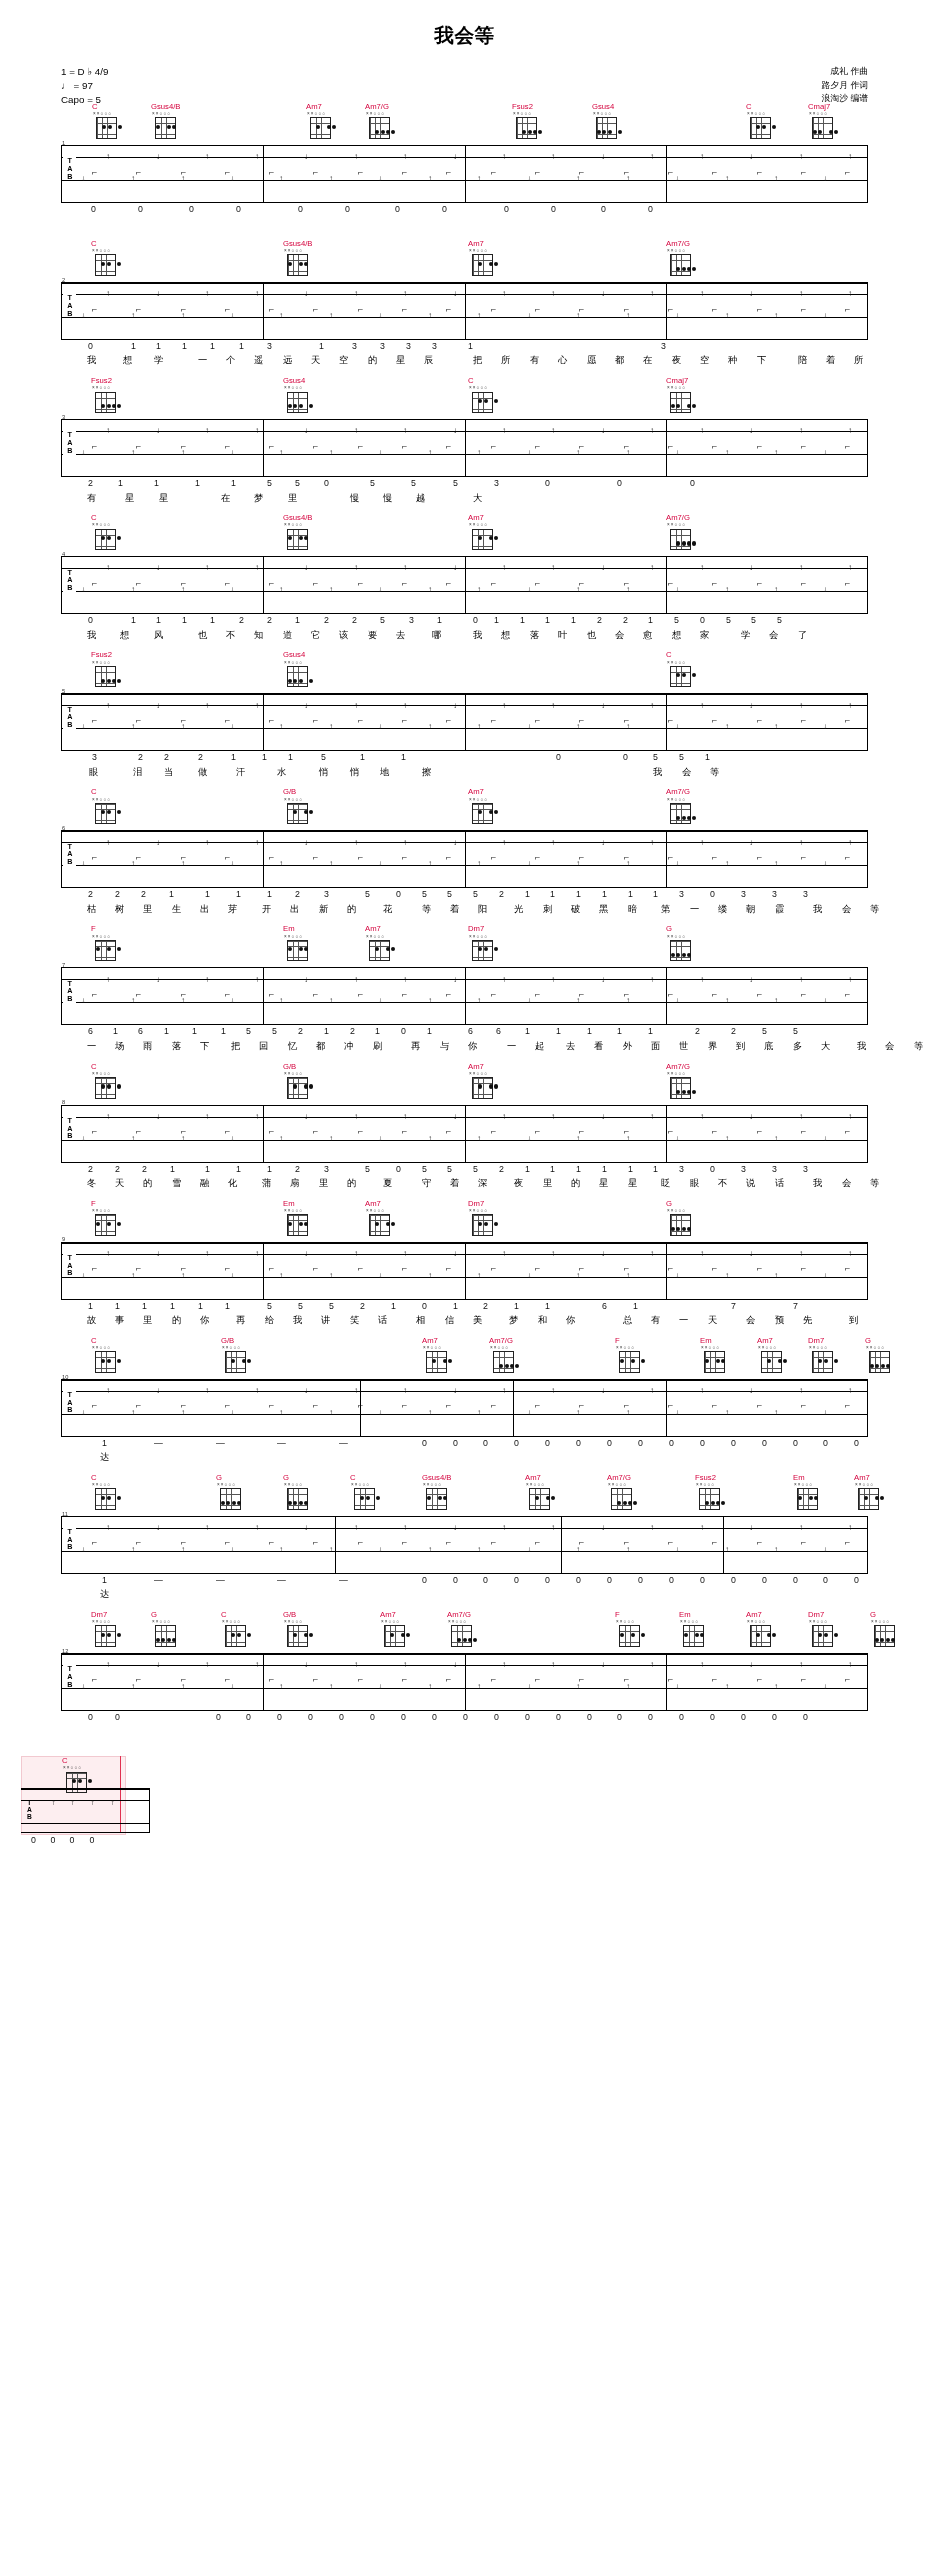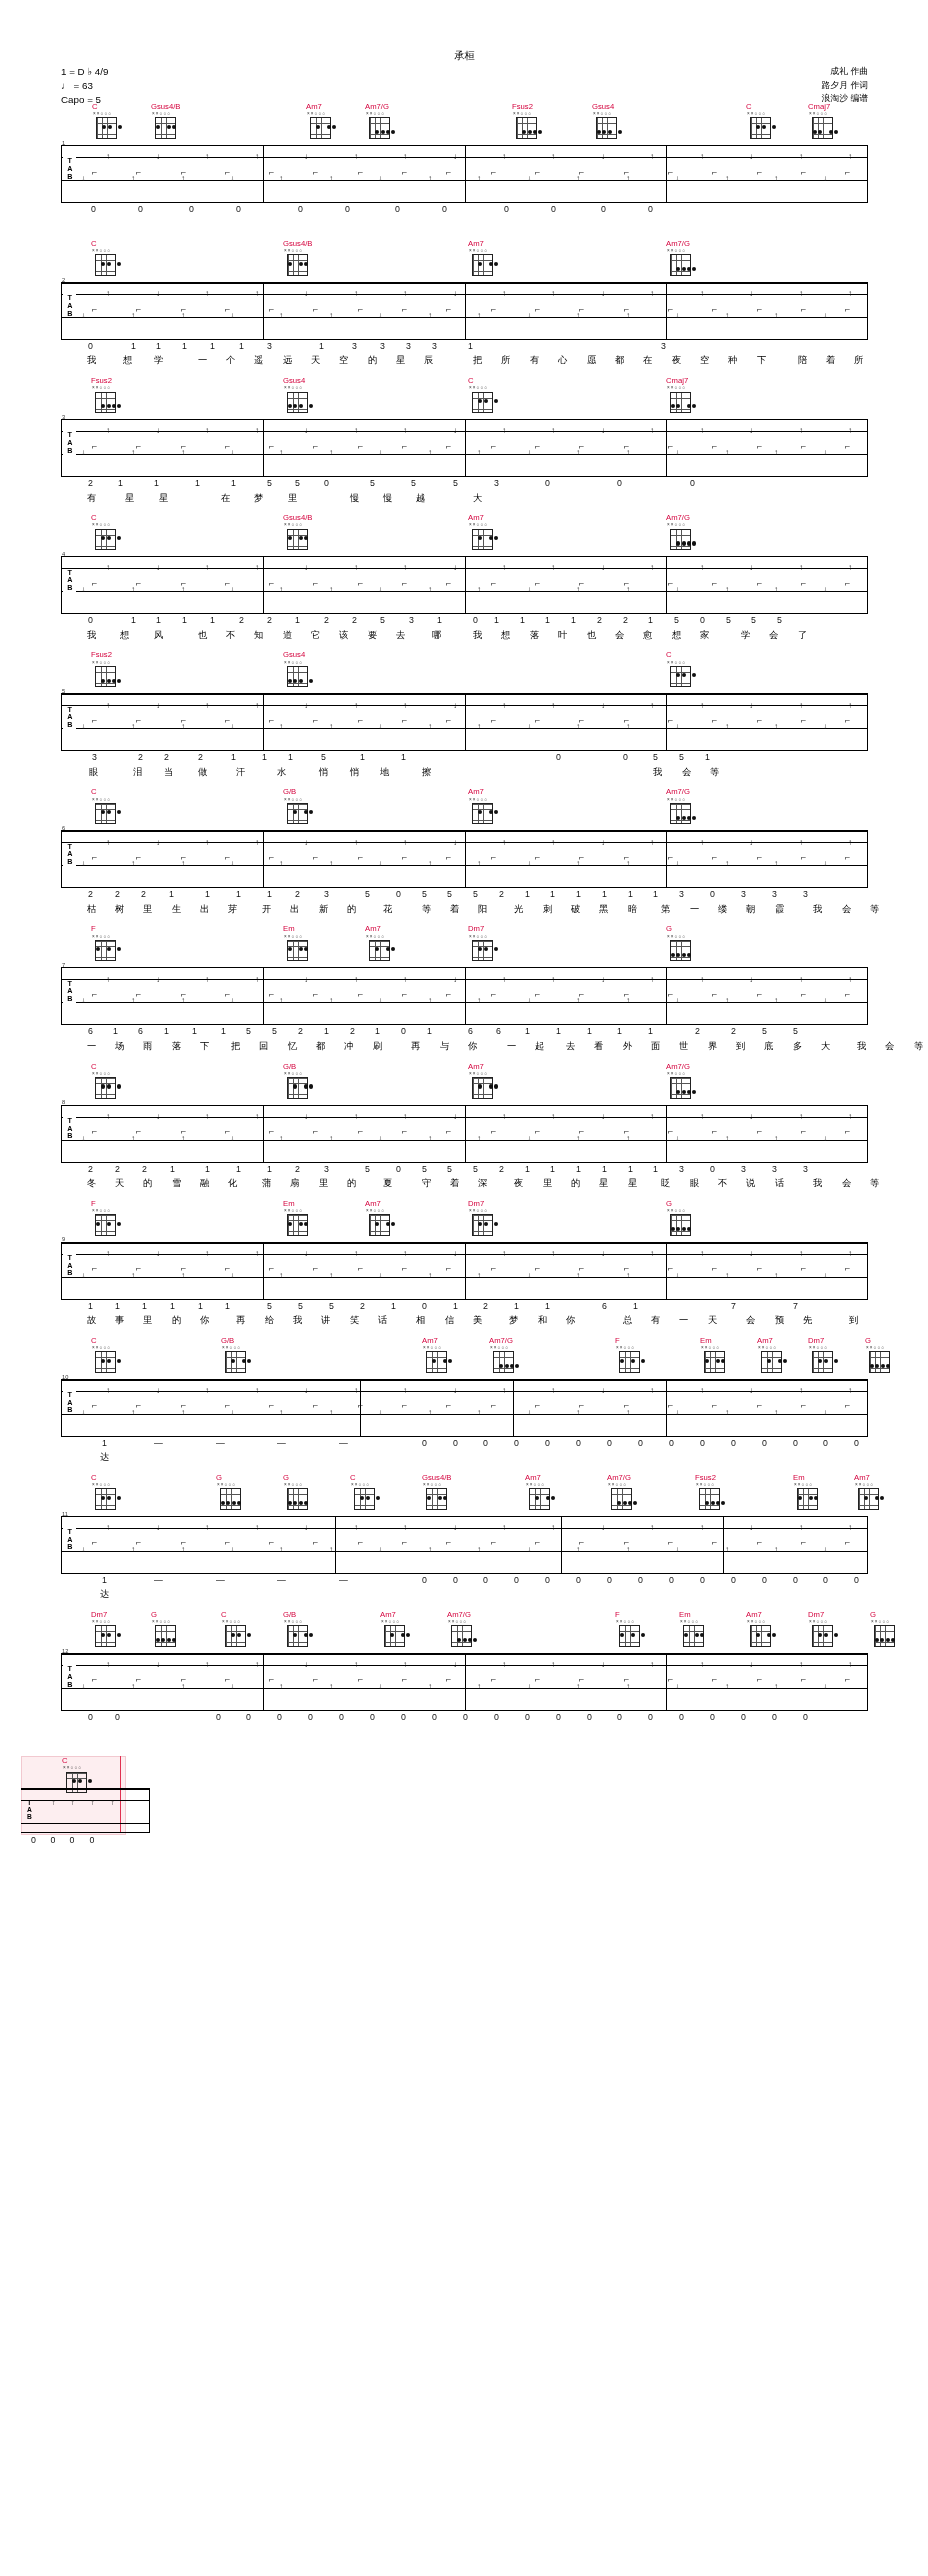--- a/index.html
+++ b/index.html
@@ -237,24 +237,24 @@
     height: 77px;
     background: #e03050;
   }
 </style>
 </head>
 <body>
 
 <div class="page">
 
   <div class="header">
-    <div class="subtitle">承桓</div>
+    <div class="title">我会等</div>
     <div class="meta-left">
       <div>1 = D ♭  4/9</div>
-      <div>♩ = 63</div>
+      <div>♩ = 97</div>
       <div>Capo = 5</div>
     </div>
     <div class="meta-right">
       <div>成礼  作曲</div>
       <div>路夕月  作词</div>
       <div>浪淘沙  编谱</div>
     </div>
   </div>
 
   <div id="systems-container">

